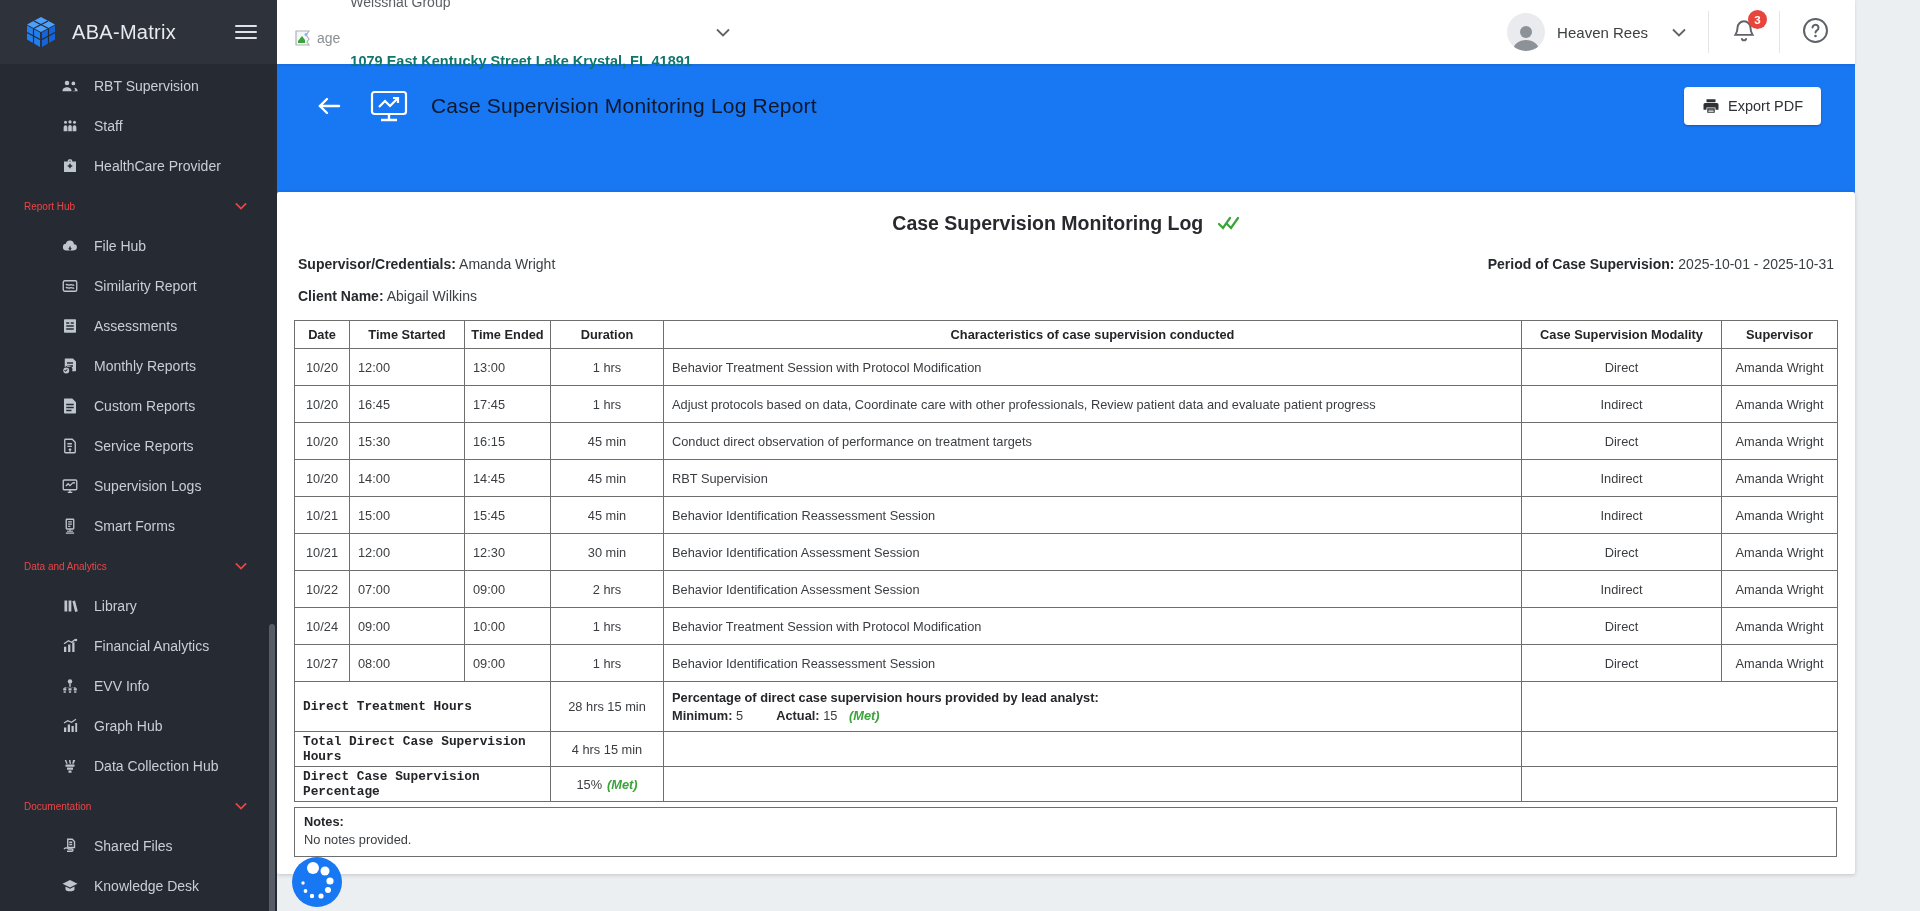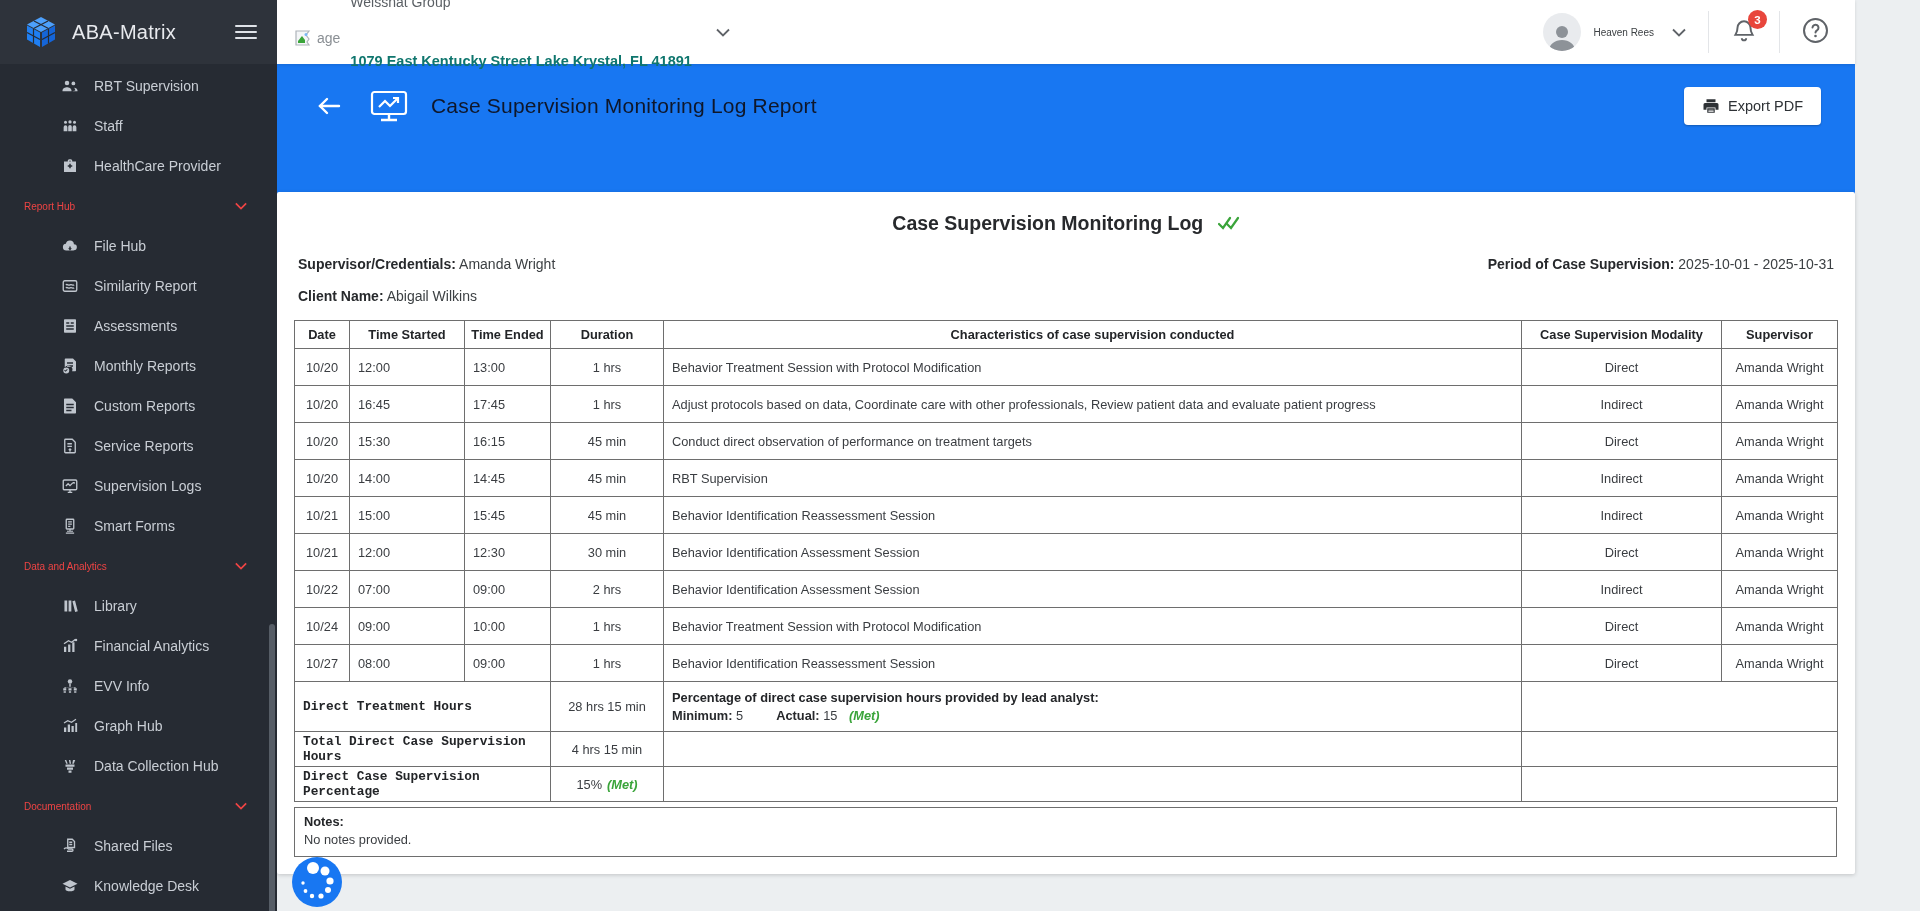--- a/index.html
+++ b/index.html
@@ -32,21 +32,21 @@
   .broken-img svg { width:20px; height:16px; margin-right:2px; }
   .company-names { line-height:1.25; }
   .company-name { font-size:14px; color:#5a5f64; }
   .company-address { font-size:14.5px; font-weight:bold; color:#0f766e;margin-top:40px; }
   .company .chev { margin-left:24px; color:#5f6368; }
   .chev svg { width:14px; height:9px; }
   .topbar-spacer { flex:1; }
   .userbox { display:flex; align-items:center; cursor:pointer; }
   .avatar { width:38px; height:38px; border-radius:50%; background:#e9ebee; display:flex; align-items:flex-end; justify-content:center; overflow:hidden; margin-right:12px; }
   .avatar svg { width:26px; height:28px; color:#8d9298; }
-  .username { font-size:10px; color:#3c4043; margin-right:18px; }
+  .username { font-size:15px; color:#3c4043; margin-right:24px; }
   .v-div { width:1px; height:42px; background:#e3e5e8; margin:0 22px; }
   .bell { position:relative; cursor:pointer; color:#5f6368; }
   .bell svg { width:26px; height:26px; }
   .badge { position:absolute; top:-7px; right:-10px; min-width:19px; height:19px; border-radius:50%; background:#e8463c; color:#fff; font-size:11.5px; font-weight:bold; display:flex; align-items:center; justify-content:center; }
   .help { cursor:pointer; color:#5f6368; }
   .help svg { width:27px; height:27px; }
 
   
   .bluebar { height:84px; background:#1877f2; display:flex; align-items:center; padding:0 34px 0 40px; position:relative; z-index:3; }
   .back-btn { color:#fff; cursor:pointer; margin-right:28px; display:flex; }

